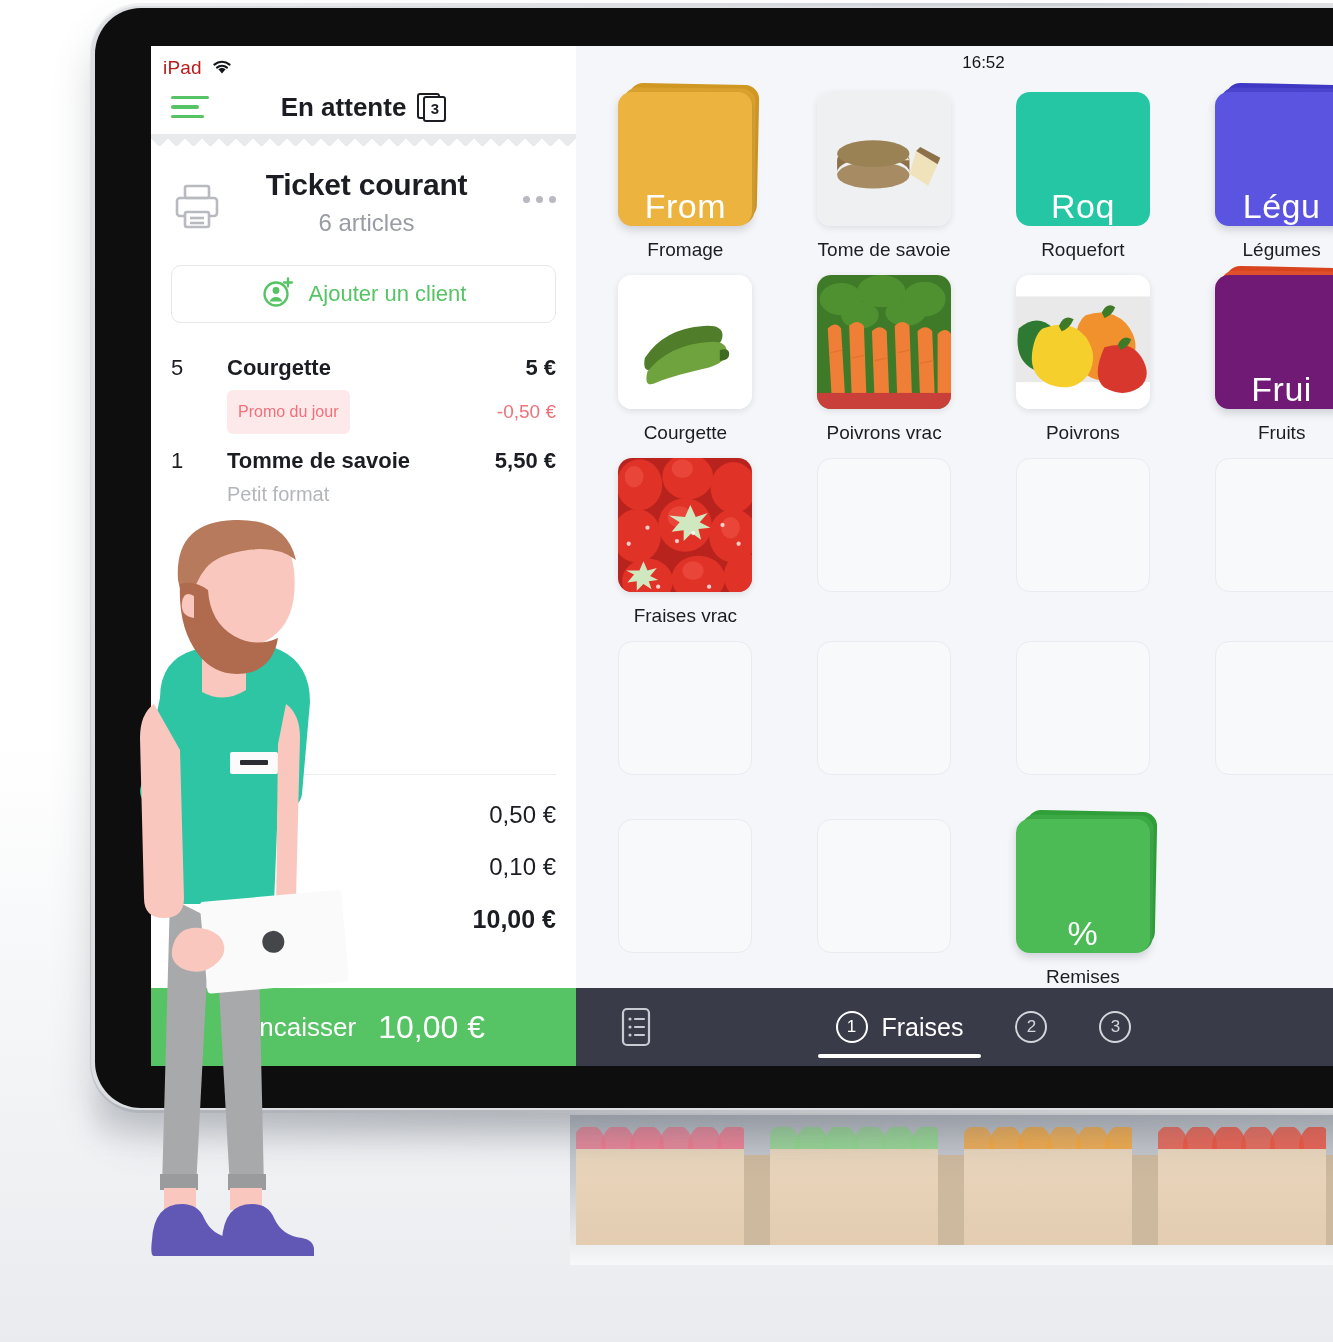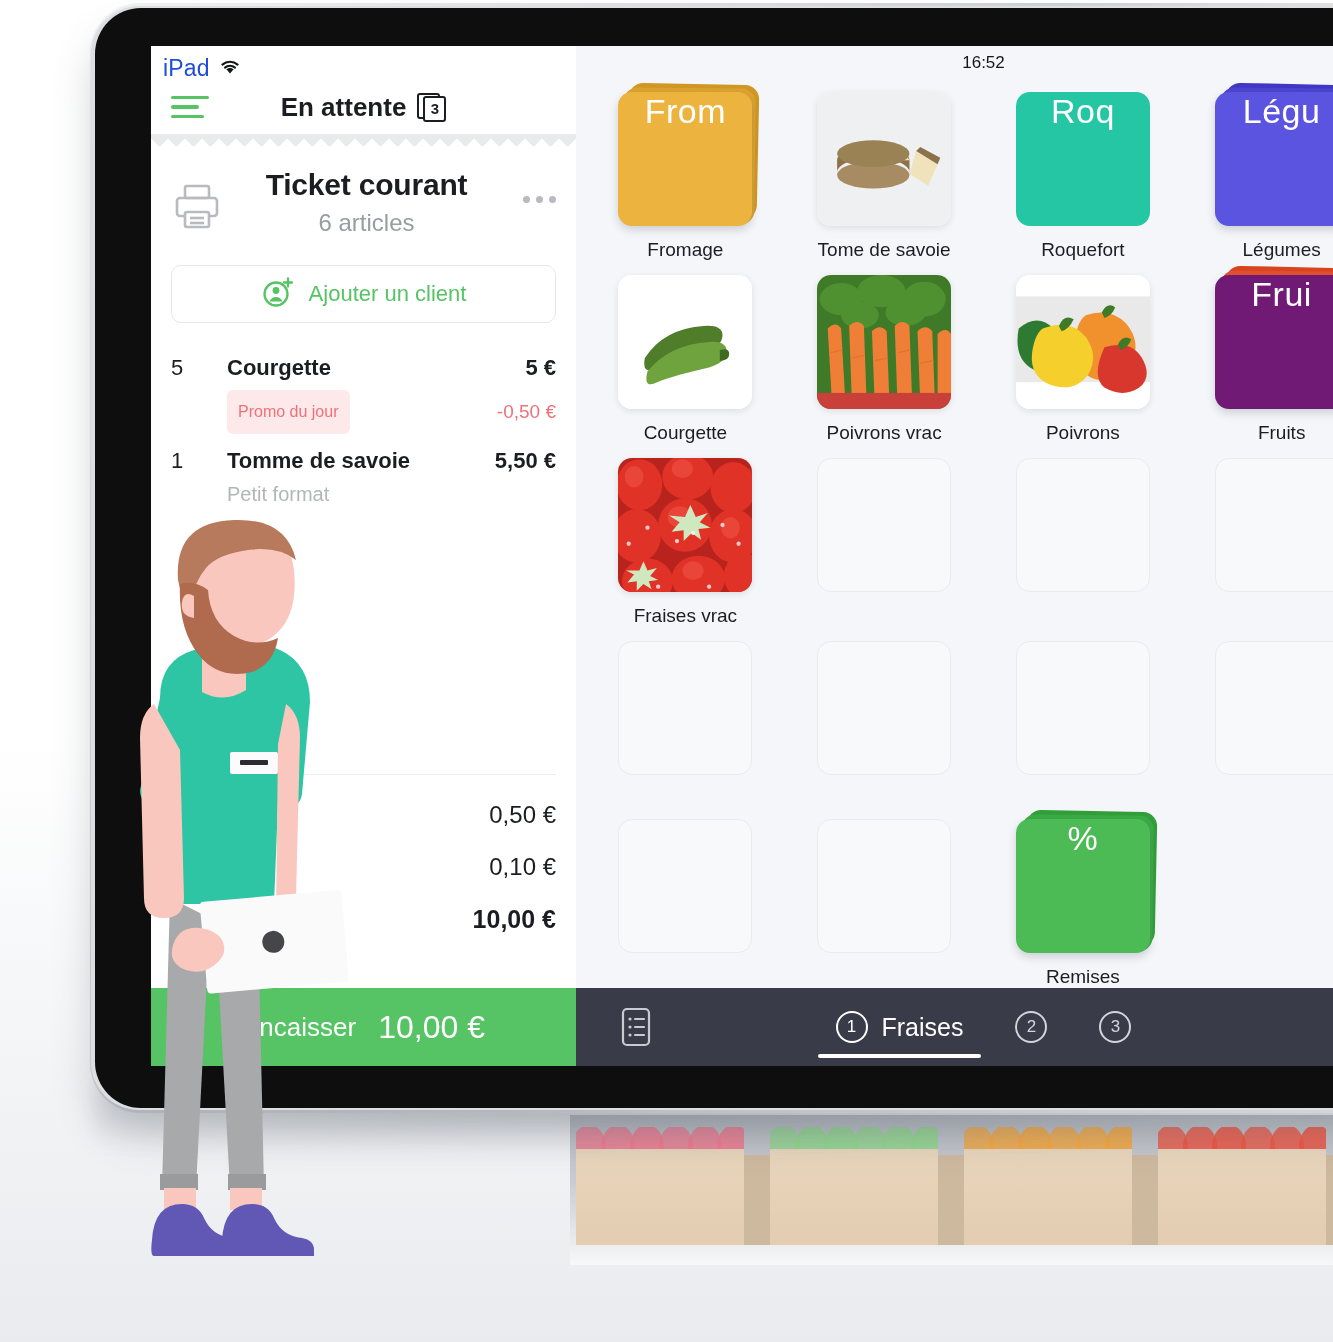--- a/index.html
+++ b/index.html
@@ -42,21 +42,21 @@
     position:absolute; left:56px; top:38px; width:1240px; height:1020px;
     background:#ffffff; overflow:hidden;
   }
 
   
   #ticket{
     position:absolute; left:0; top:0; width:425px; height:100%;
     background:#fff; display:flex; flex-direction:column;
   }
   #status-left{ padding:10px 0 0 12px; display:flex; align-items:center; gap:9px; height:34px; }
-  #status-left .ipad-label{ font-size:23px; color:#1d4ed8; letter-spacing:.2px; }
+  #status-left .ipad-label{ font-size:19px; color:#b91c1c; letter-spacing:.2px; }
 
   #ticket-topbar{ height:54px; display:flex; align-items:center; padding:0 20px; position:relative; }
   #burger{ width:38px; display:flex; flex-direction:column; gap:6px; cursor:pointer; }
   #burger span{ display:block; height:3.5px; border-radius:2px; background:#56c364; }
   #burger span:nth-child(1){ width:38px; }
   #burger span:nth-child(2){ width:28px; }
   #burger span:nth-child(3){ width:33px; }
   #pending{ position:absolute; left:0; right:0; text-align:left; font-size:26px; font-weight:700; color:#1c1d22;
             display:flex; align-items:center; justify-content:center; gap:11px; pointer-events:none; }
   .stack-badge{ position:relative; width:29px; height:29px; display:inline-block; }
@@ -114,21 +114,21 @@
   
   #catalog{ position:absolute; left:425px; top:0; right:0; bottom:0; background:#f4f6f9; }
   #status-right{ height:34px; display:flex; align-items:center; justify-content:center; }
   #clock{ font-size:17px; color:#15161a; }
 
   #grid{ position:absolute; left:0; right:0; top:34px; bottom:78px; padding:4px 22px 0 22px;
          display:grid; grid-template-columns:repeat(4,1fr); grid-template-rows:repeat(5,1fr); column-gap:24px; row-gap:6px; }
   .cell{ display:flex; flex-direction:column; align-items:center; justify-content:flex-start; }
   .tile-wrap{ position:relative; width:134px; height:134px; margin-top:8px; }
   .tile{ position:absolute; left:0; top:0; width:134px; height:134px; border-radius:14px;
-         display:flex; align-items:flex-start; justify-content:center; overflow:hidden; }
+         display:flex; align-items:flex-end; justify-content:center; overflow:hidden; }
   .tile .abbr{ color:#fff; font-size:34px; font-weight:400; letter-spacing:.5px; }
   
   .stacked .layer2{ position:absolute; left:10px; top:-8px; width:130px; height:134px; border-radius:14px; transform:rotate(1.2deg); }
   .stacked .layer1{ position:absolute; left:5px; top:-4px; width:132px; height:136px; border-radius:14px; transform:rotate(.6deg); }
   .stacked .tile{ box-shadow:0 4px 9px rgba(70,75,90,.22); }
   .tile.empty{ background:#f7f9fb; border:1.6px solid #e8ebef; box-shadow:none; }
   .tile.photo{ background:#fff; box-shadow:0 2px 6px rgba(70,75,90,.14); }
   .cell-label{ margin-top:13px; font-size:19px; color:#1c1d22; text-align:center; white-space:nowrap; }
 
   

